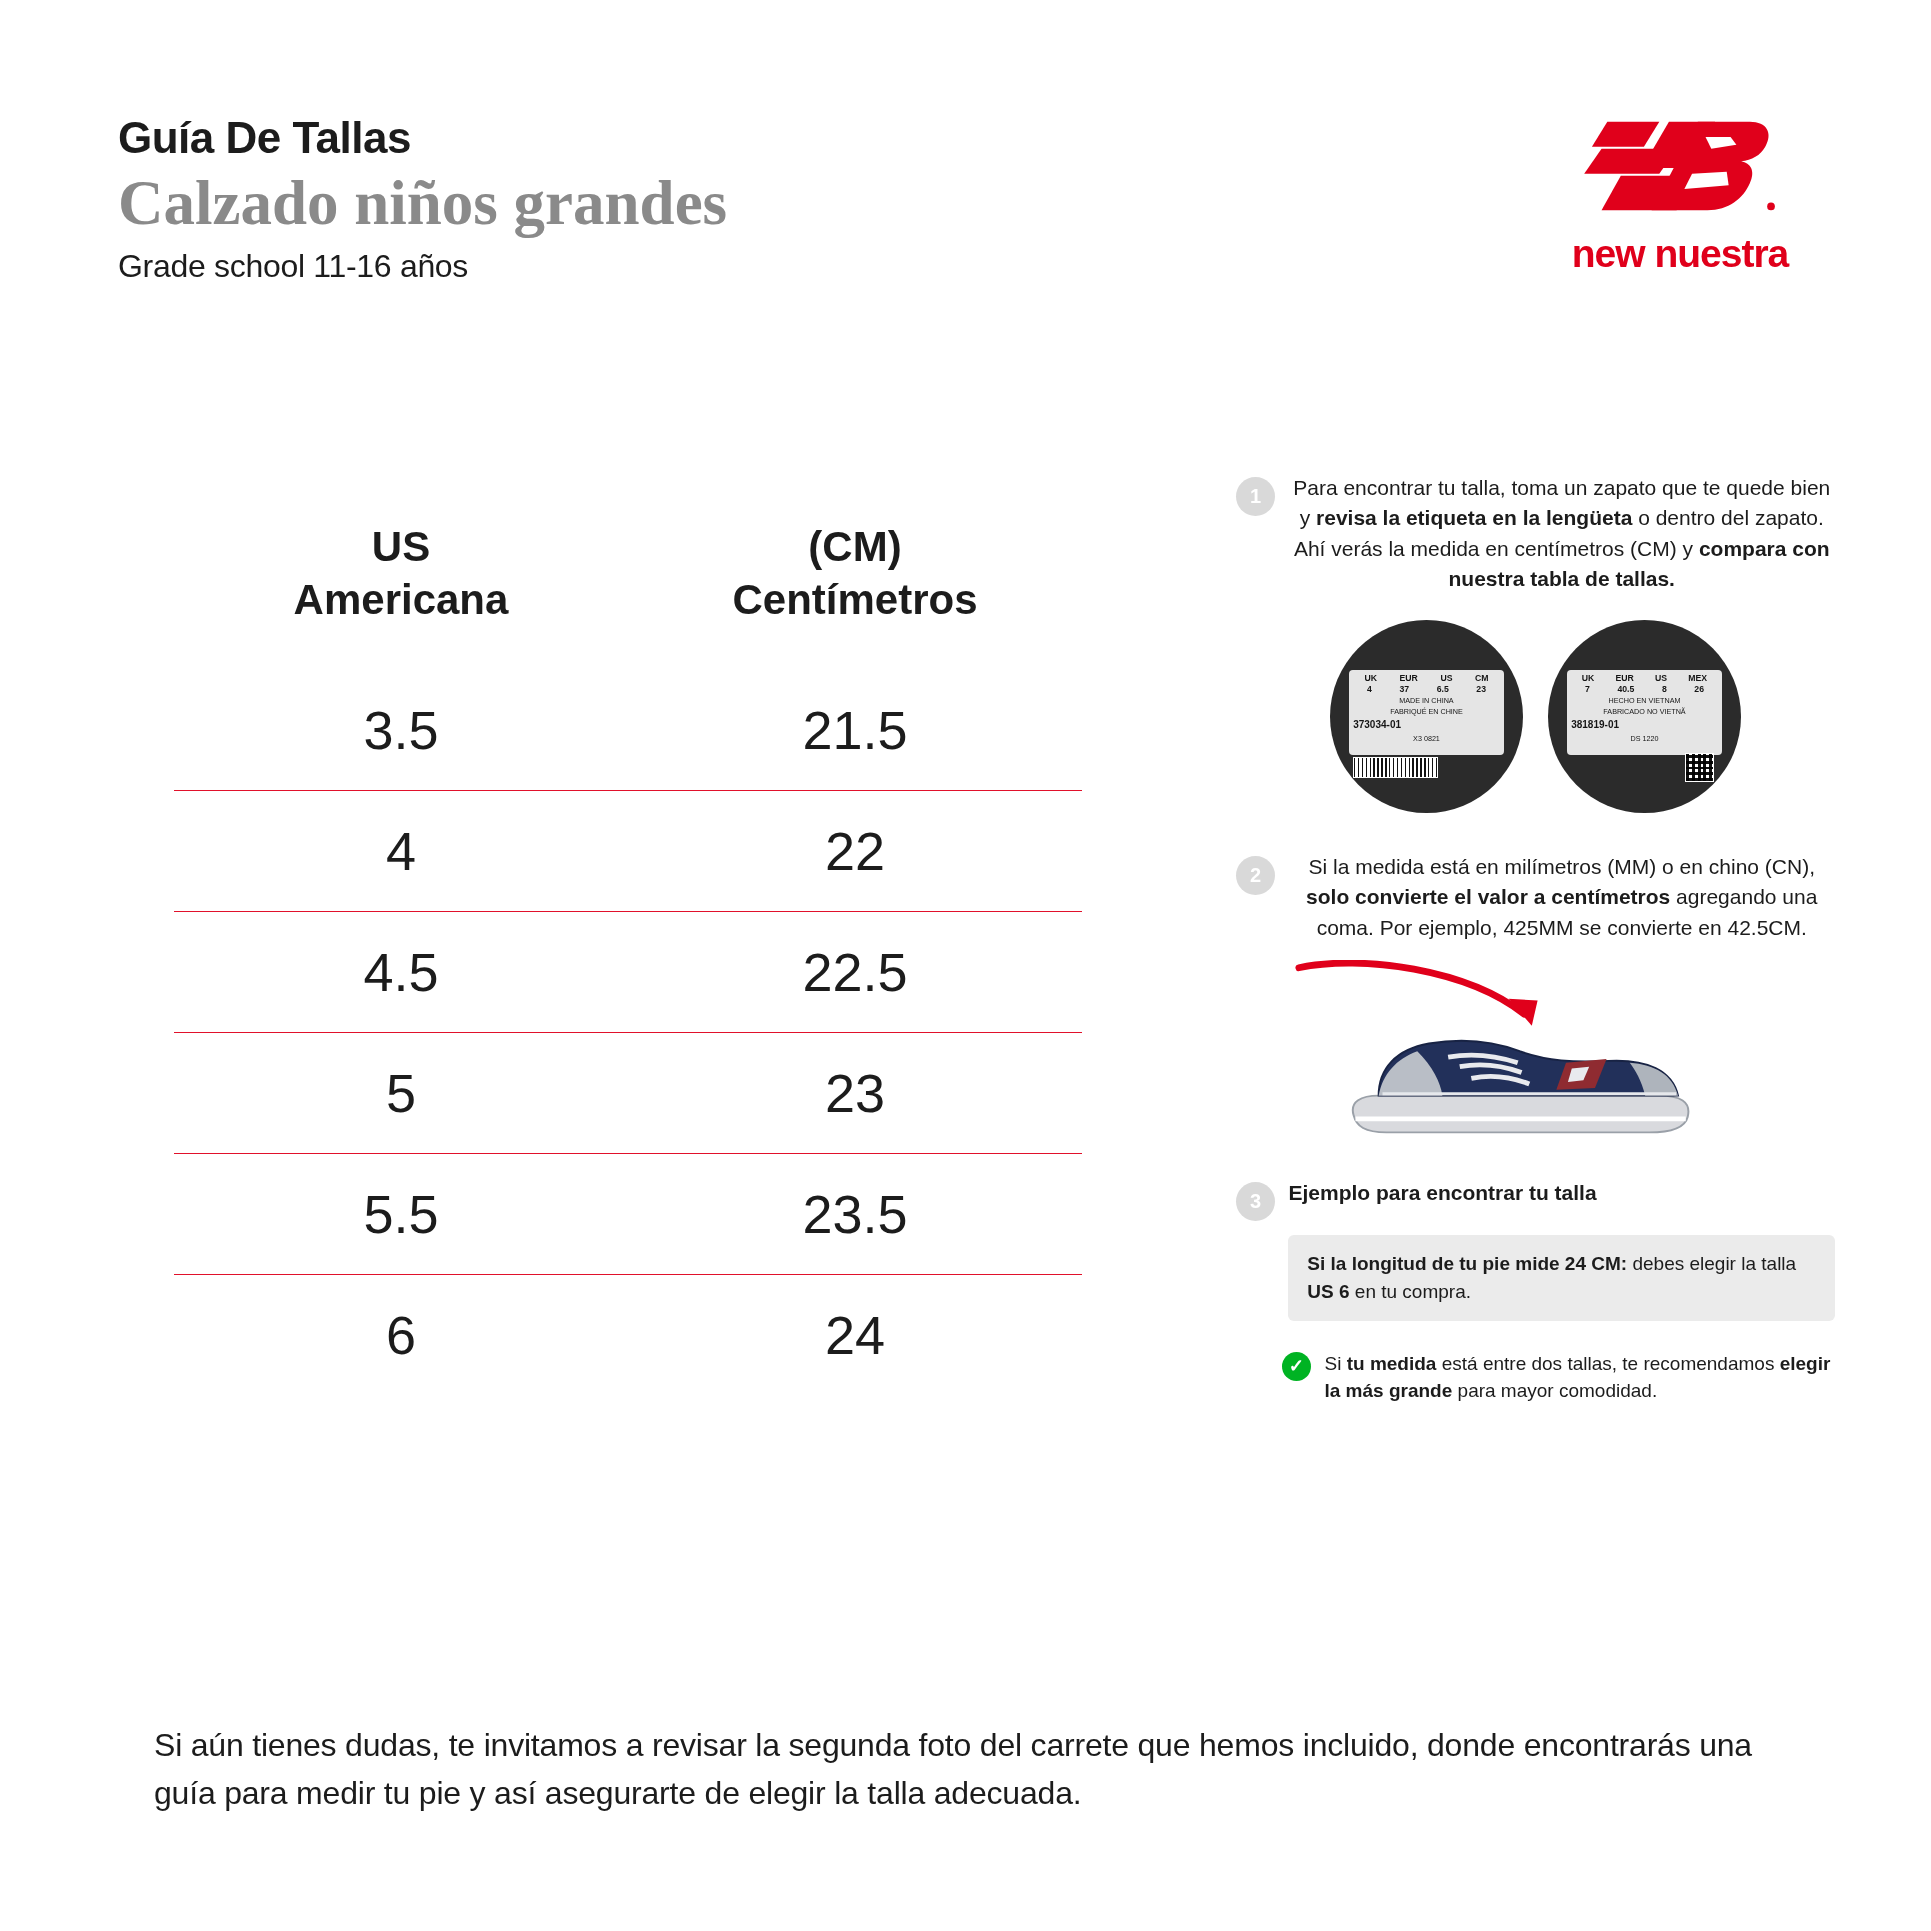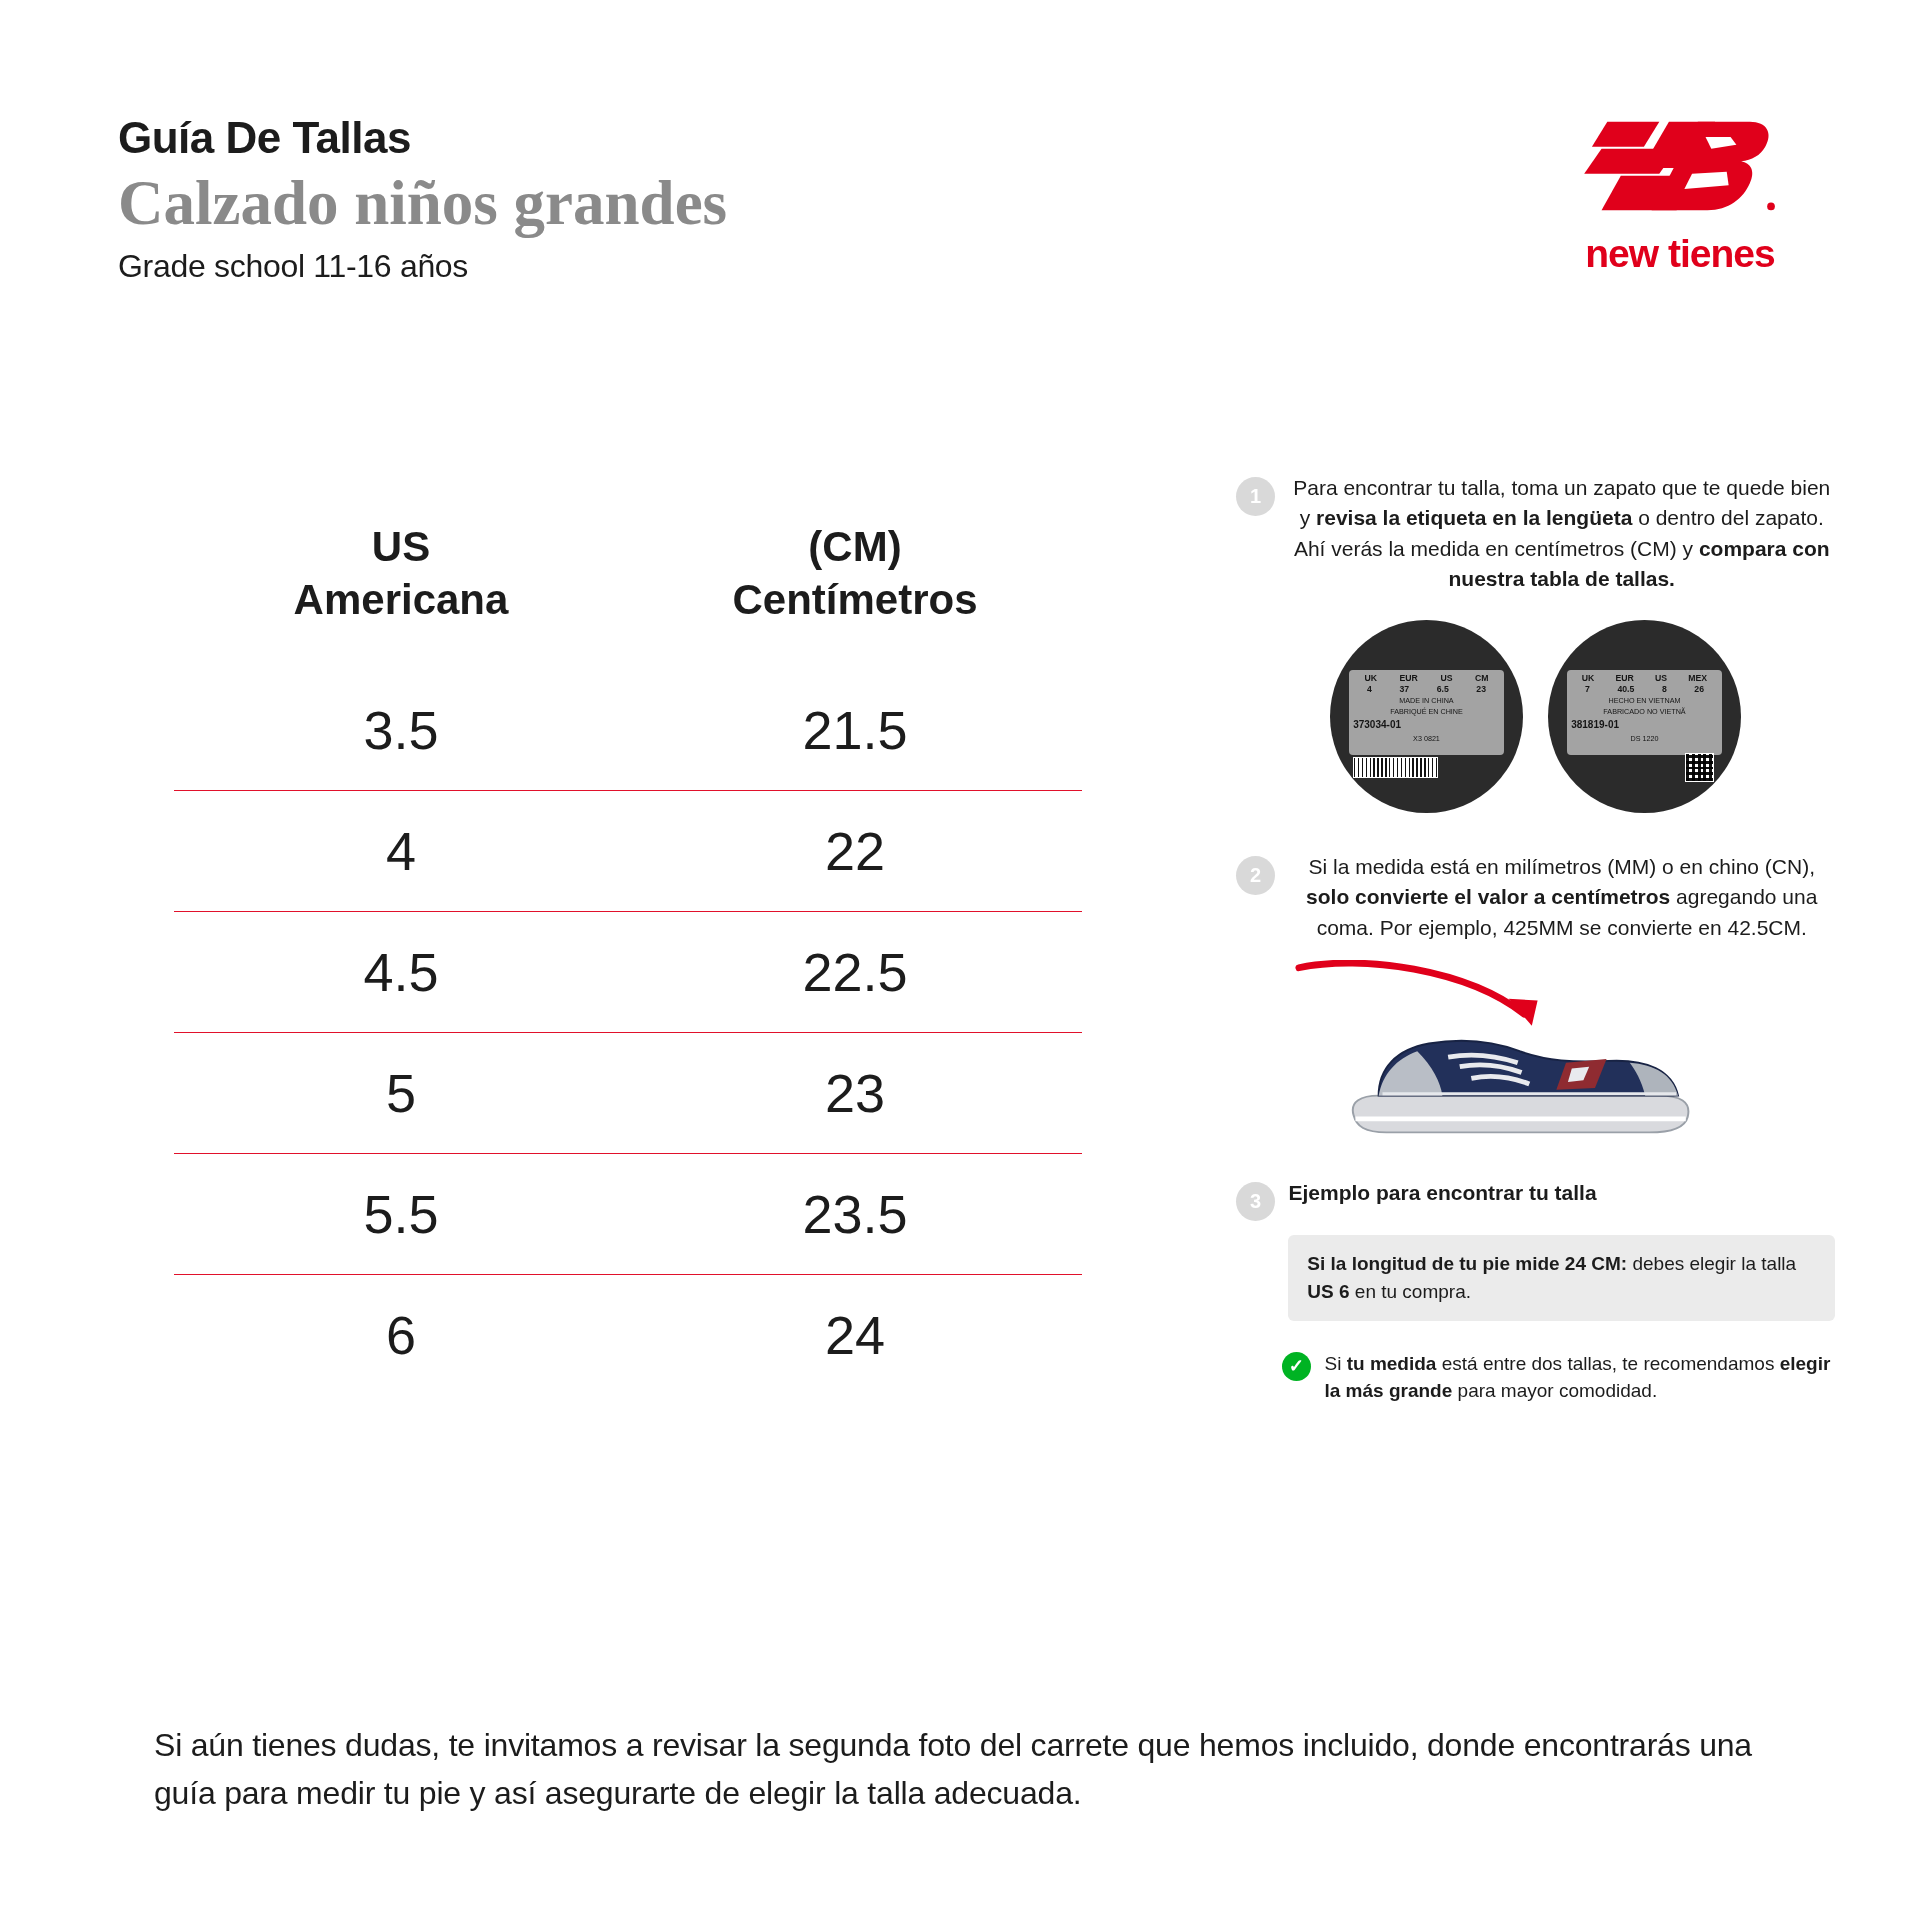--- a/index.html
+++ b/index.html
@@ -163,21 +163,21 @@
     overflow: hidden;
     position: relative;
     background: #2b2b2b;
   }
   .label-circle .tag {
     position: absolute;
     left: 10%;
     top: 26%;
     width: 80%;
     height: 44%;
-    background: #a3a3a3;
+    background: #e5e5e5;
     border-radius: 3.9px;
     font-size: 8.2px;
     color: #151515;
     padding: 2.9px 3.9px;
     font-family: "Liberation Sans", sans-serif;
     line-height: 1.25;
     overflow: hidden;
   }
   .label-circle .tag .row {
     display: flex;
@@ -306,21 +306,21 @@
           <polygon points="88,8 136,8 108,56 60,56"></polygon>
           <path d="M118,8 L172,8 C190,8 196,20 188,34 C183,43 174,48 163,49 C173,51 178,59 172,72 C165,88 150,100 128,100 L70,100 Z"></path>
         </g>
         <g fill="#ffffff">
           <polygon points="126,24 152,24 158,32 132,36"></polygon>
           <polygon points="112,62 148,60 150,74 104,78"></polygon>
         </g>
         <circle cx="194" cy="96" r="4" fill="#e0001b"></circle>
       </svg>
     </span>
-    <div class="logo-word">new tienes</div>
+    <div class="logo-word">new nuestra</div>
   </div>
 
 
   <div class="table-wrap">
     <table class="table">
       <thead>
         <tr>
           <th>
             <div>US</div>
             <div>Americana</div>

